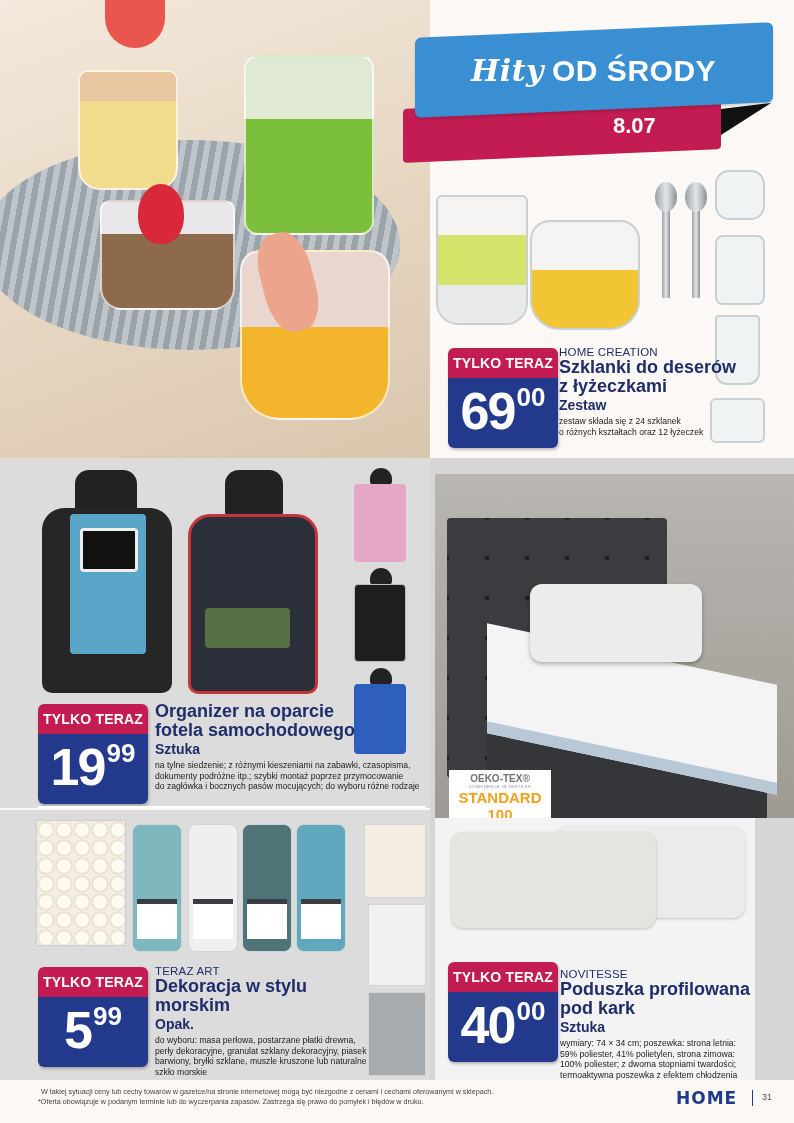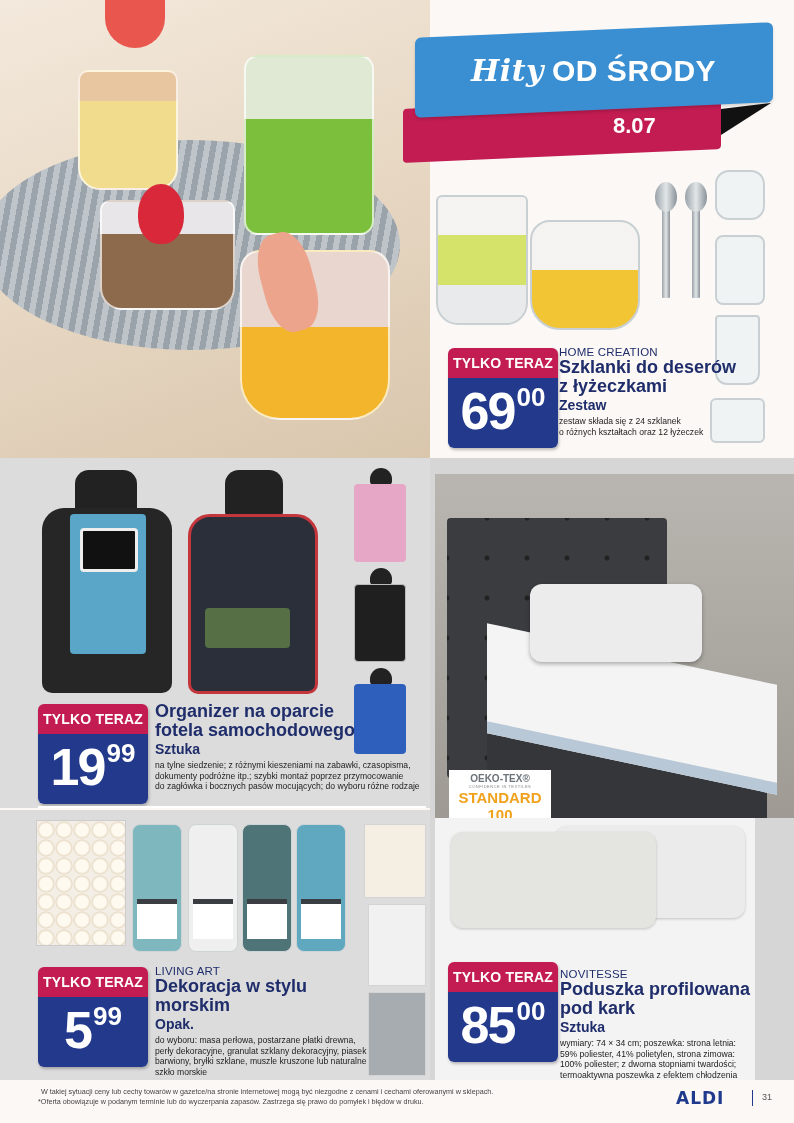--- a/index.html
+++ b/index.html
@@ -246,42 +246,42 @@
 
   <div class="price-tag" style="left:38px; top:157px;">
     <div class="tag-top">TYLKO TERAZ</div>
     <div class="tag-bottom">
       <span class="price-int">5</span>
       <span class="price-dec">99</span>
 
     </div>
   </div>
   <div class="prod-text" style="left:155px; top:155px; width:215px;">
-    <div class="prod-brand">LIVING ART</div>
+    <div class="prod-brand">TERAZ ART</div>
     <div class="prod-name">Dekoracja w stylu morskim</div>
     <div class="prod-unit">Opak.</div>
     <div class="prod-desc">
       <div>do wyboru: masa perłowa, postarzane płatki drewna,</div>
       <div>perły dekoracyjne, granulat szklany dekoracyjny, piasek</div>
       <div>barwiony, bryłki szklane, muszle kruszone lub naturalne</div>
       <div>szkło morskie</div>
     </div>
   </div>
 </div>
 
 <div class="section" id="pillows">
   <div class="pillow-area">
     <div class="pl" style="left:120px; top:8px; width:190px; height:92px;"></div>
     <div class="pl" style="left:16px; top:14px; width:205px; height:96px; background:#e4e4e0;"></div>
   </div>
 
   <div class="price-tag" style="left:18px; top:144px;">
     <div class="tag-top">TYLKO TERAZ</div>
     <div class="tag-bottom">
-      <span class="price-int">85</span>
+      <span class="price-int">40</span>
       <span class="price-dec">00</span>
 
     </div>
   </div>
   <div class="prod-text" style="left:130px; top:122px; width:200px;margin-top:28px;">
     <div class="prod-brand">NOVITESSE</div>
     <div class="prod-name">
       <div>Poduszka profilowana</div>
       <div>pod kark</div>
     </div>
@@ -293,16 +293,16 @@
       <div>termoaktywna poszewka z efektem chłodzenia</div>
     </div>
   </div>
 </div>
 
 <div class="section" id="footer">
   <div class="disclaimer">
     <div style="padding-left:3px;">W takiej sytuacji ceny lub cechy towarów w gazetce/na stronie internetowej mogą być niezgodne z cenami i cechami oferowanymi w sklepach.</div>
     <div>*Oferta obowiązuje w podanym terminie lub do wyczerpania zapasów. Zastrzega się prawo do pomyłek i błędów w druku.</div>
   </div>
-  <div class="logo">ALDI</div>
+  <div class="logo">HOME</div>
   <div class="pg-sep"></div>
   <div class="pg-num">31</div>
 </div>
 
 </body></html>

